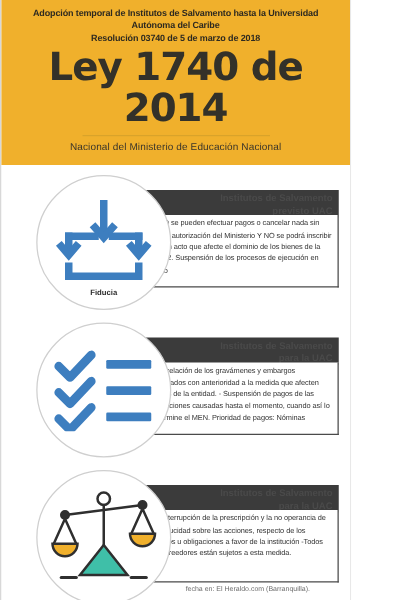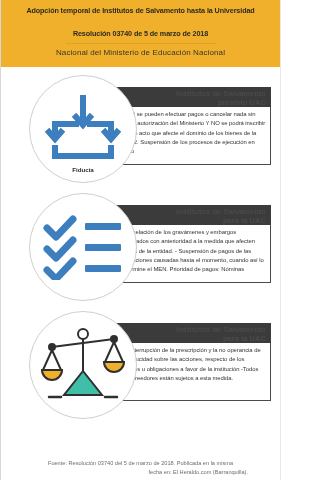--- a/index.html
+++ b/index.html
@@ -24,21 +24,21 @@
     padding: 6px 8px 9px 8px;
     text-align: center;
   }
   .hdr-line {
     color: #2e2a20;
     font-size: 7.2px;
     line-height: 9.4px;
     font-weight: 700;
     letter-spacing: -0.1px;
   }
-  .hdr-line.l3 { margin-top: 14px; }
+  .hdr-line.l3 { margin-top: 1px; }
   .big-title {
     color: #333129;
     font-size: 31px;
     line-height: 33px;
     font-weight: 700;
     letter-spacing: -0.8px;
     margin-top: 3px;
     font-family: "DejaVu Sans", sans-serif;
   }
   .hdr-divider {
@@ -131,21 +131,23 @@
   }
   .footer .f2 { text-align: right; padding-right: 14px; }
 </style>
 </head>
 <body>
 
 <div class="page">
 
   <div class="header">
     <div class="hdr-line">Adopción temporal de Institutos de Salvamento hasta la Universidad</div>
+    <div class="hdr-line">Autónoma del Caribe</div>
     <div class="hdr-line l3">Resolución 03740 de 5 de marzo de 2018</div>
+    <div class="big-title">Ley 1740 de 2014</div>
     <div class="hdr-divider"></div>
     <div class="hdr-sub">Nacional del Ministerio de Educación Nacional</div>
   </div>
 
   <div class="body-area">
 
     <div class="section">
       <div class="sec-dark">
         <div class="sec-dark-title">
           <span>Institutos de Salvamento</span><br>

